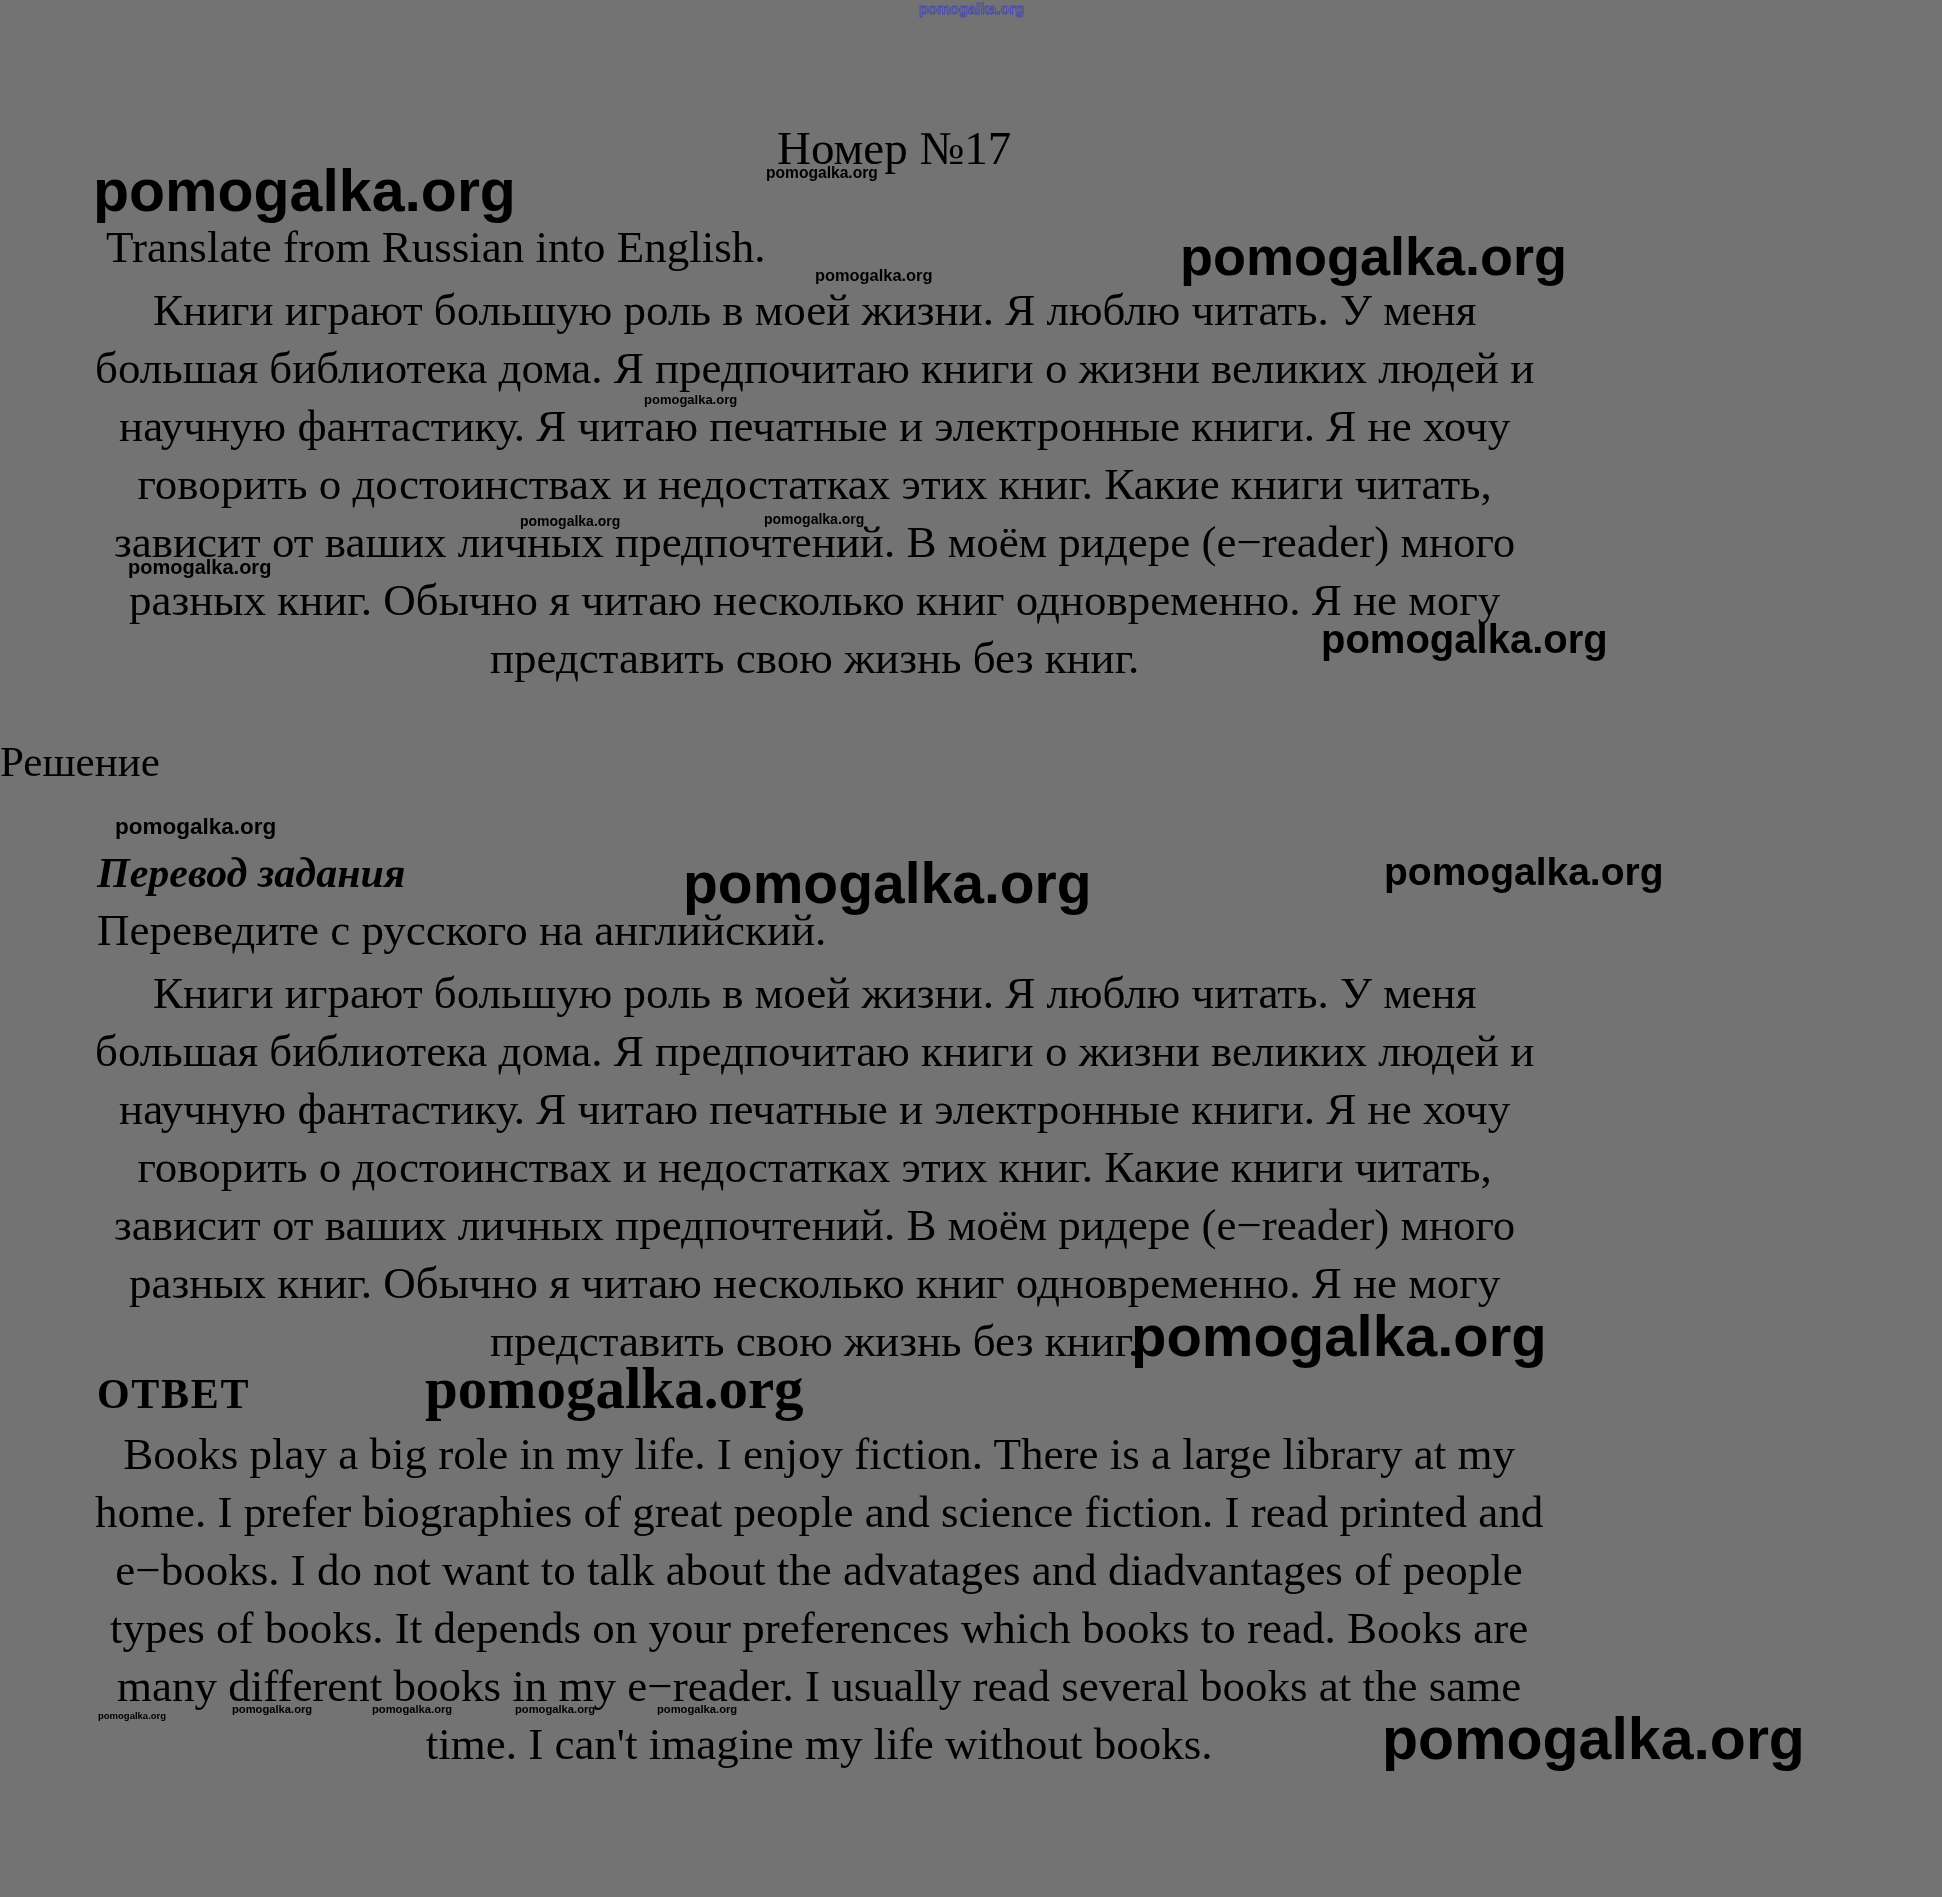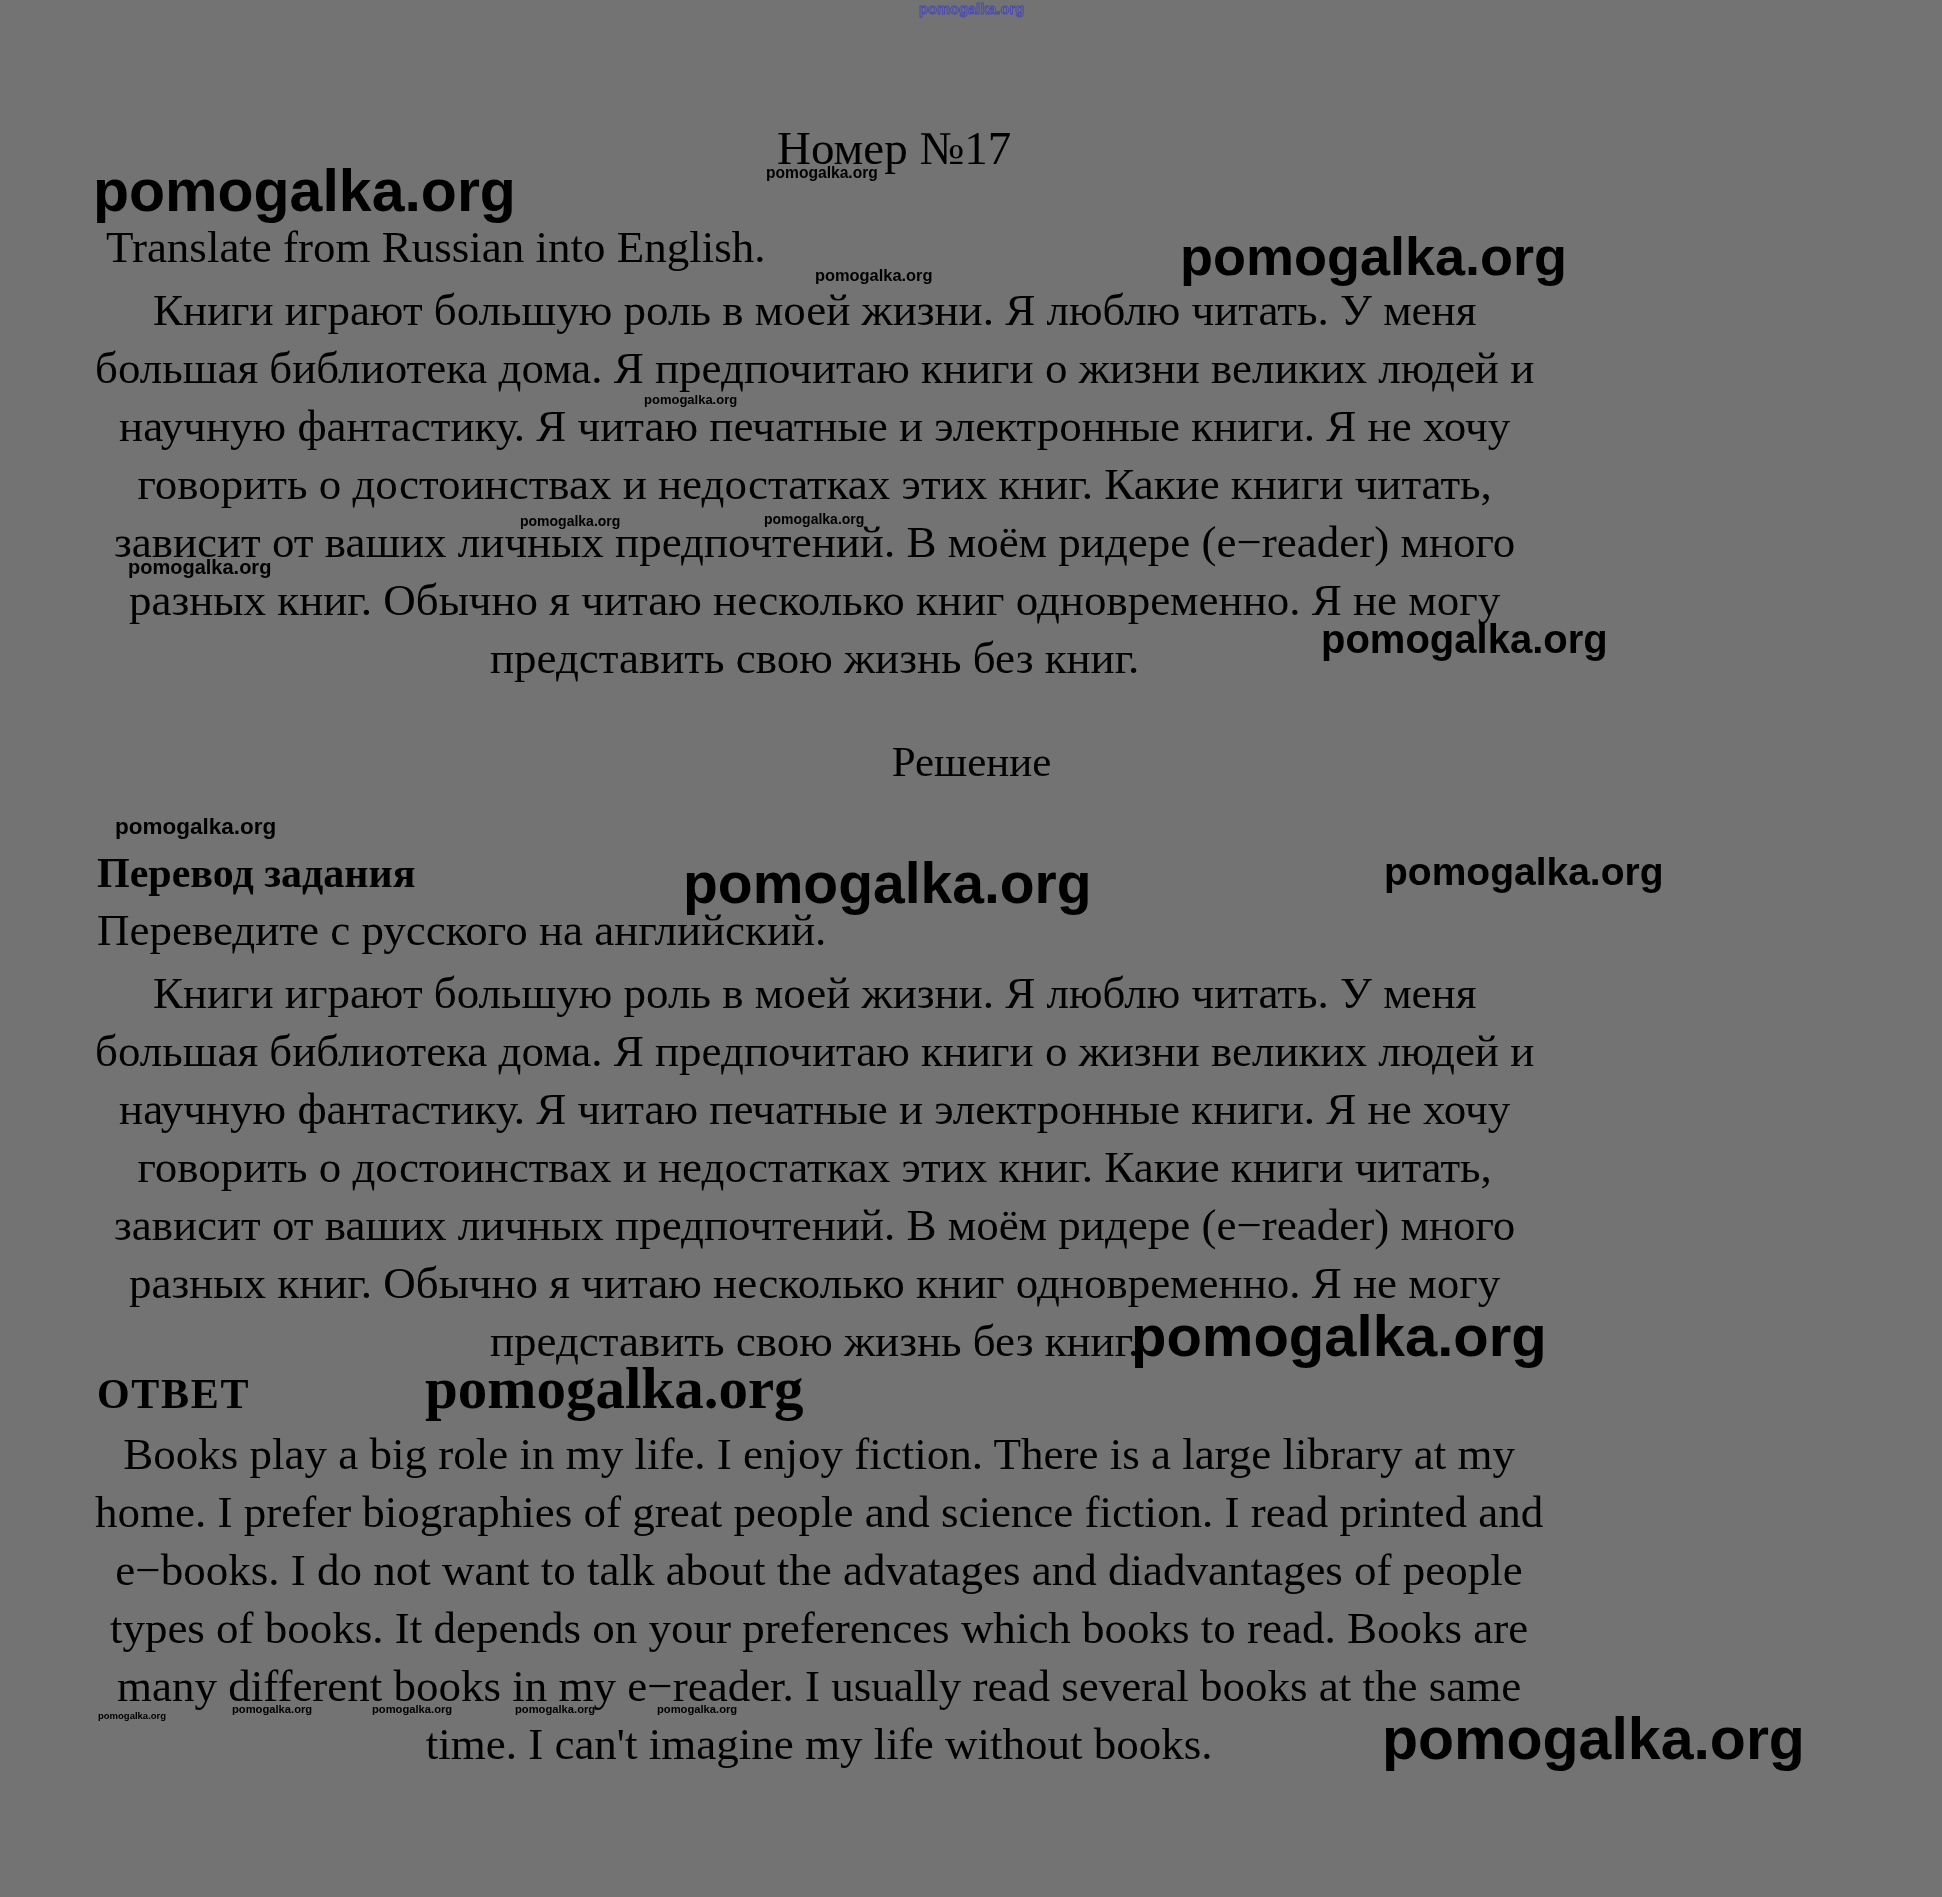--- a/index.html
+++ b/index.html
@@ -5,24 +5,24 @@
   html,body { margin:0; padding:0; background:#ffffff; }
   .page {
     position:relative; width:1943px; height:1897px;
     background:#737373; color:#000; overflow:hidden;
     font-family:"Liberation Serif", serif;
   }
   .abs { position:absolute; white-space:nowrap; }
 
   
   .doc-title   { left:777px; top:121px; font-size:47px; }
-  .heading-center { left:0; top:737px; width:100%; text-align:center; font-size:43px; }
+  .heading-center { left:0; top:737px; width:100%; font-size:43px; }
   .instr-en    { left:106px; top:221px; font-size:45px; }
   .instr-ru    { left:97px; top:904px; font-size:45px; }
-  .translation-heading { left:97px; top:849px; font-size:42px; font-weight:bold; }
+  .translation-heading { left:97px; top:849px; font-size:42px; font-weight:bold; font-style:italic; }
   .answer-heading { left:97px; top:1370px; font-size:42px; font-weight:bold; letter-spacing:1.7px; }
 
   .para { position:absolute; }
   .para-1 { left:95px; top:281px; }
   .para-2 { left:95px; top:964px; }
   .para-en { left:95px; top:1425px; }
   .text-line { font-size:45px; line-height:58px; white-space:nowrap;text-align:center; }
 
   
   .wm { position:absolute; white-space:nowrap; font-family:"Liberation Sans", sans-serif; font-weight:bold; }

